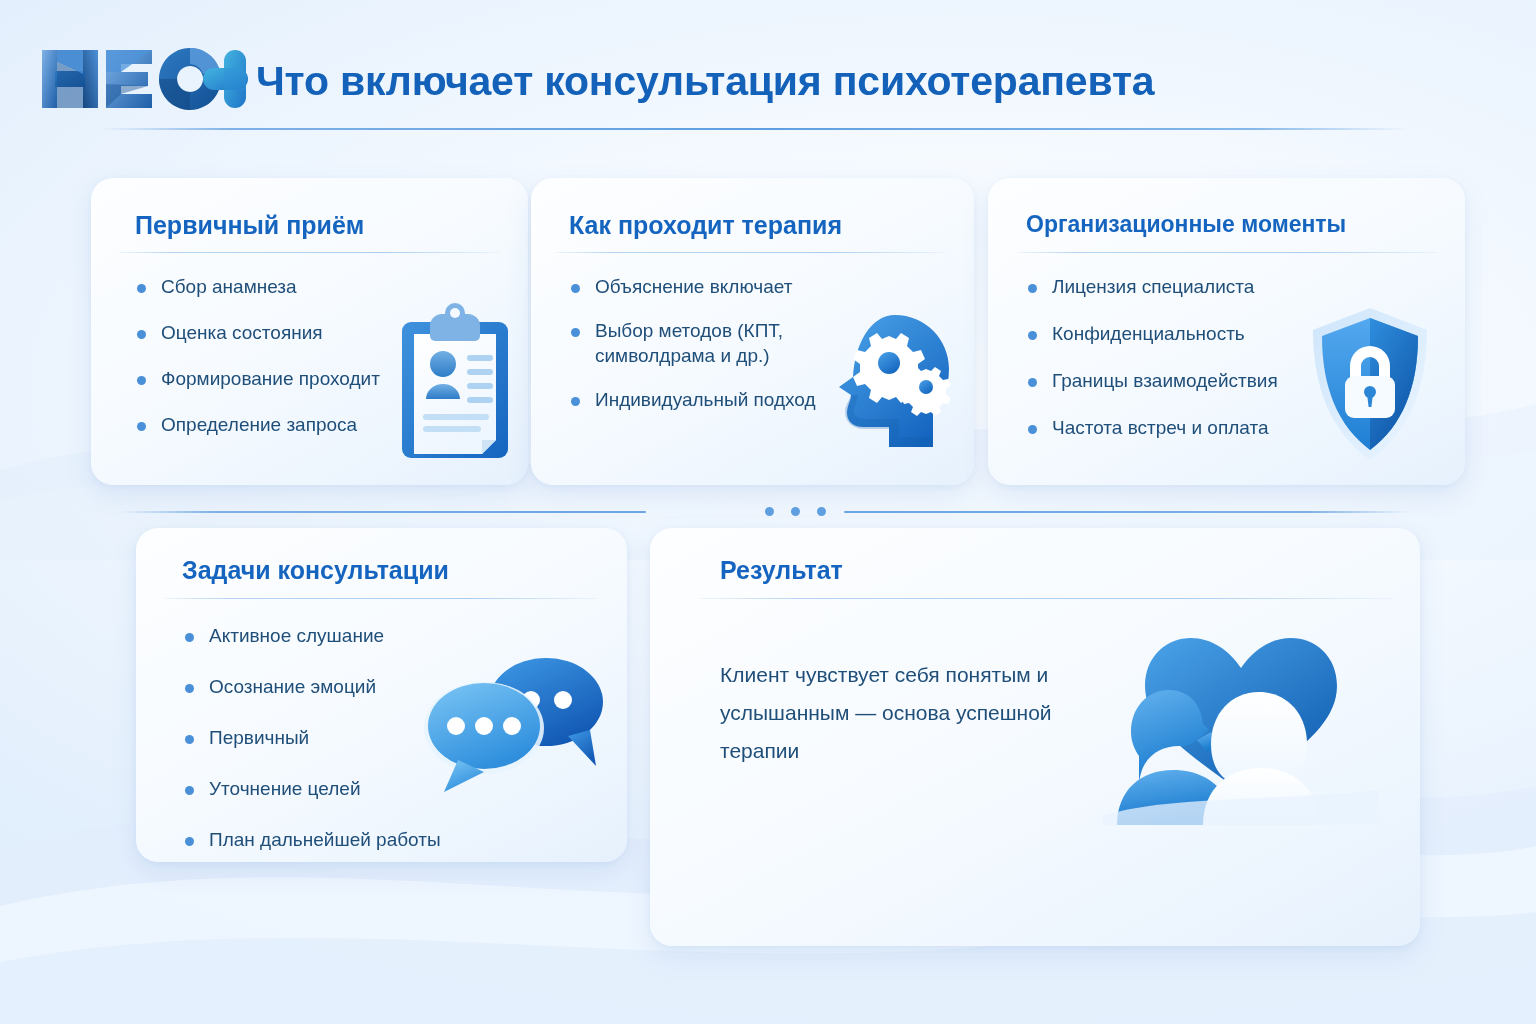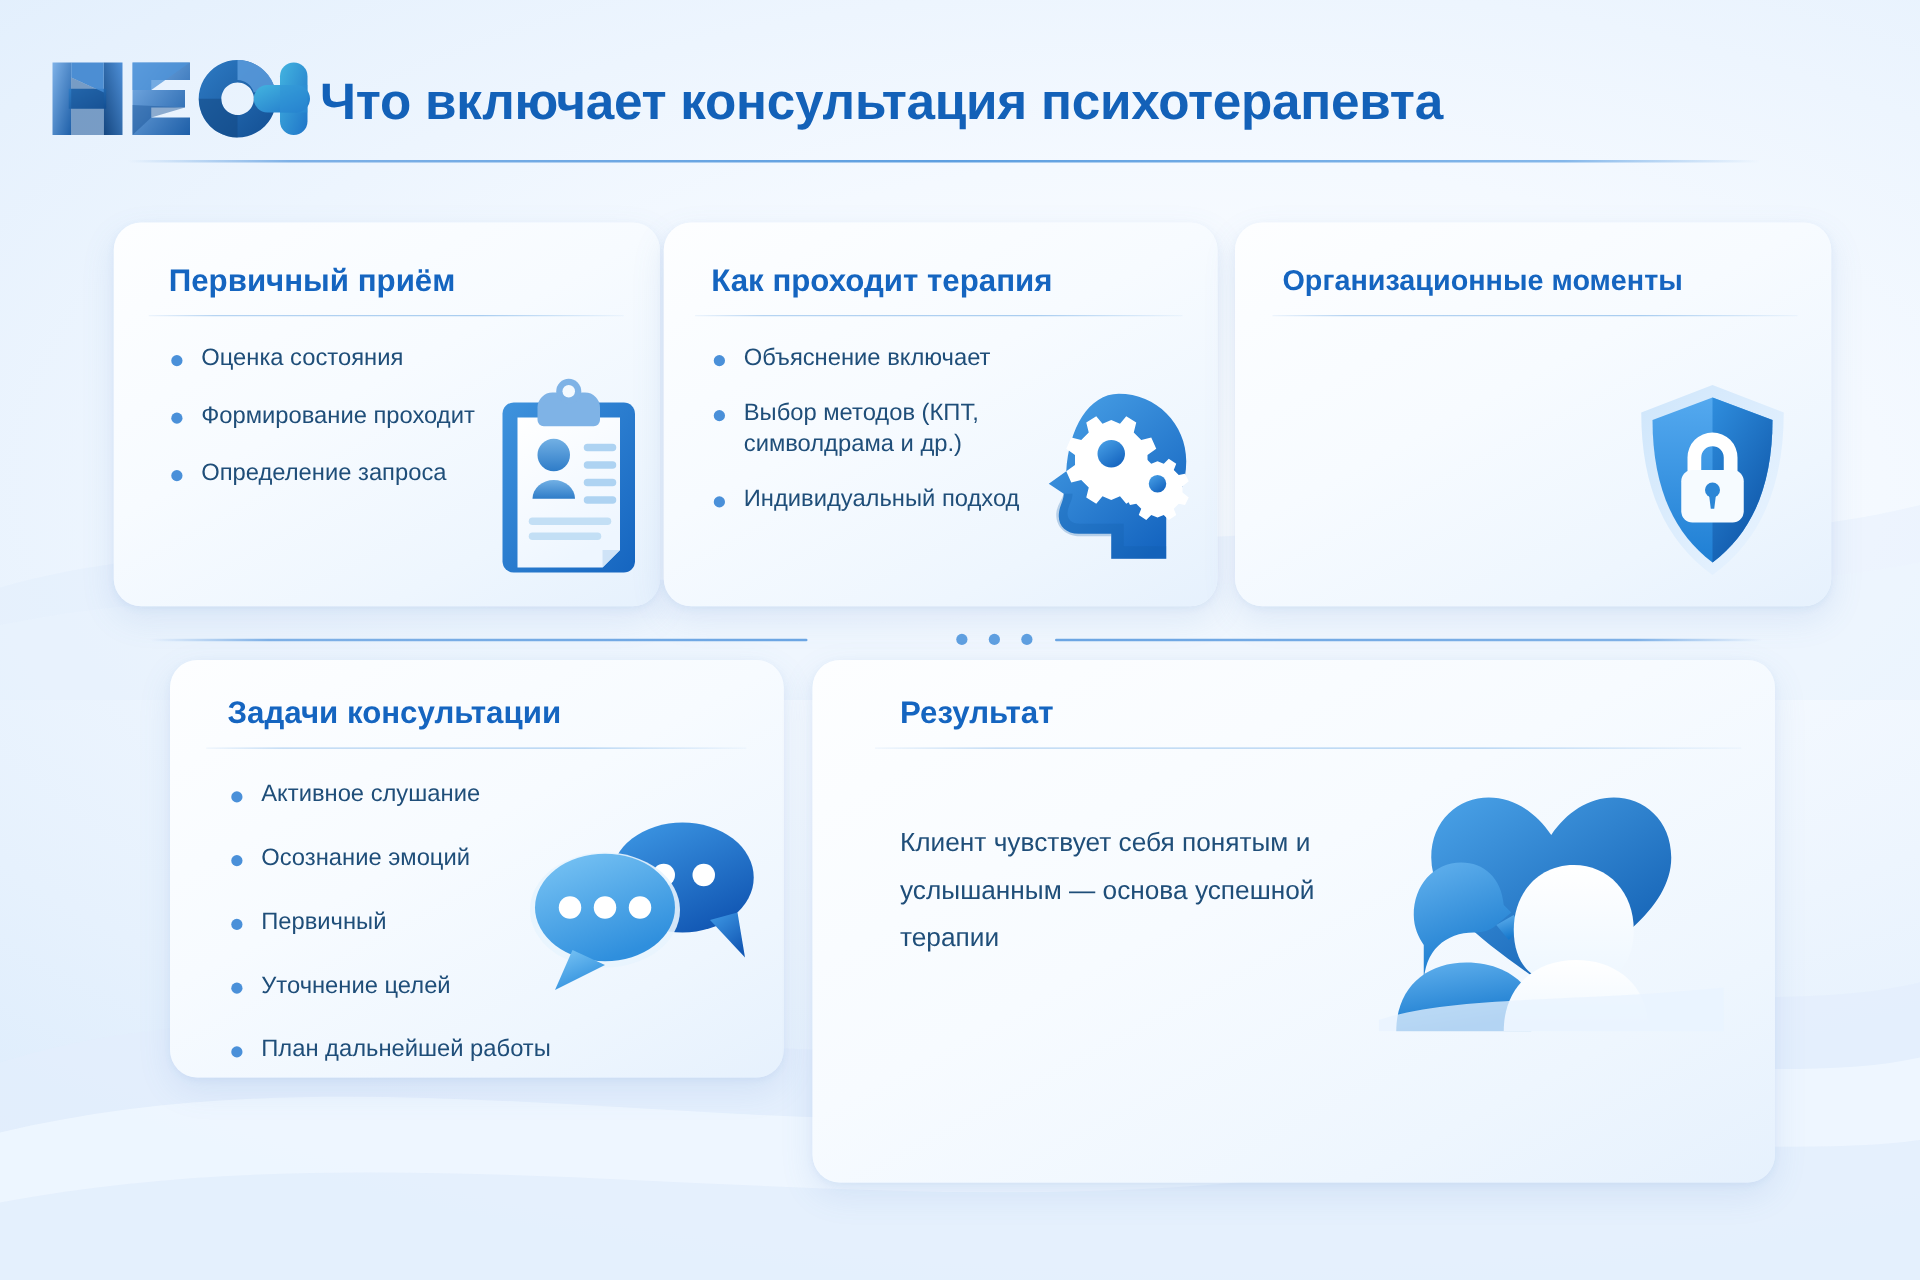--- a/index.html
+++ b/index.html
@@ -259,20 +259,21 @@
 
     <div id="page-title">Что включает консультация психотерапевта</div>
     <div id="header-rule"></div>
   </div>
 
   <div class="card" id="card-intake">
     <div class="card-inner">
       <div class="card-title">Первичный приём</div>
       <div class="card-rule"></div>
       <ul class="bullets">
+        <li>Сбор анамнеза</li>
         <li>Оценка состояния</li>
         <li>Формирование проходит</li>
         <li>Определение запроса</li>
       </ul>
 
       <div class="card-icon" style="left:303px; top:122px; width:122px; height:165px;">
         <svg width="122" height="165" viewBox="0 0 122 165">
           <defs>
             <linearGradient id="clipBoard" x1="0" y1="0" x2="1" y2="1">
               <stop offset="0" stop-color="#3f93dd"></stop>
@@ -341,20 +342,26 @@
           </g>
         </svg>
       </div>
     </div>
   </div>
 
   <div class="card" id="card-org">
     <div class="card-inner">
       <div class="card-title">Организационные моменты</div>
       <div class="card-rule"></div>
+      <ul class="bullets">
+        <li>Лицензия специалиста</li>
+        <li>Конфиденциальность</li>
+        <li>Границы взаимодействия</li>
+        <li>Частота встреч и оплата</li>
+      </ul>
 
       <div class="card-icon" style="left:317px; top:126px; width:130px; height:162px;">
         <svg width="130" height="162" viewBox="0 0 130 162">
           <defs>
             <linearGradient id="shOuter" x1="0" y1="0" x2="1" y2="1">
               <stop offset="0" stop-color="#cfe6fb"></stop>
                 <stop offset="1" stop-color="#eaf4ff"></stop>
             </linearGradient>
             <linearGradient id="shInnerL" x1="0" y1="0" x2="0" y2="1">
               <stop offset="0" stop-color="#54a9ef"></stop>

